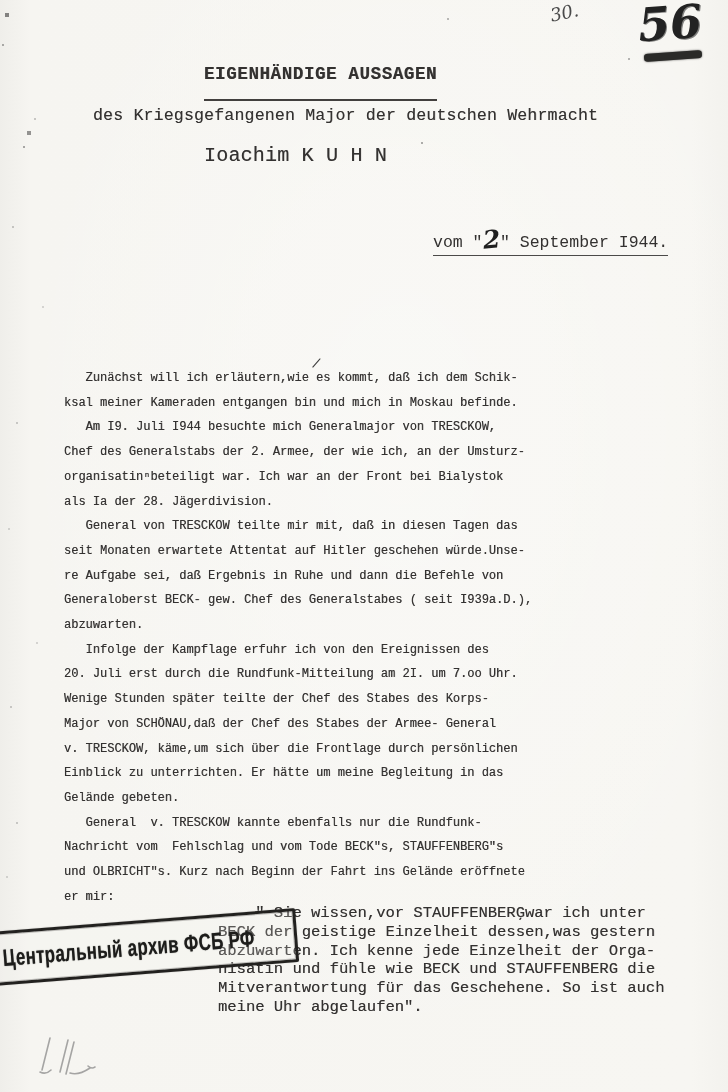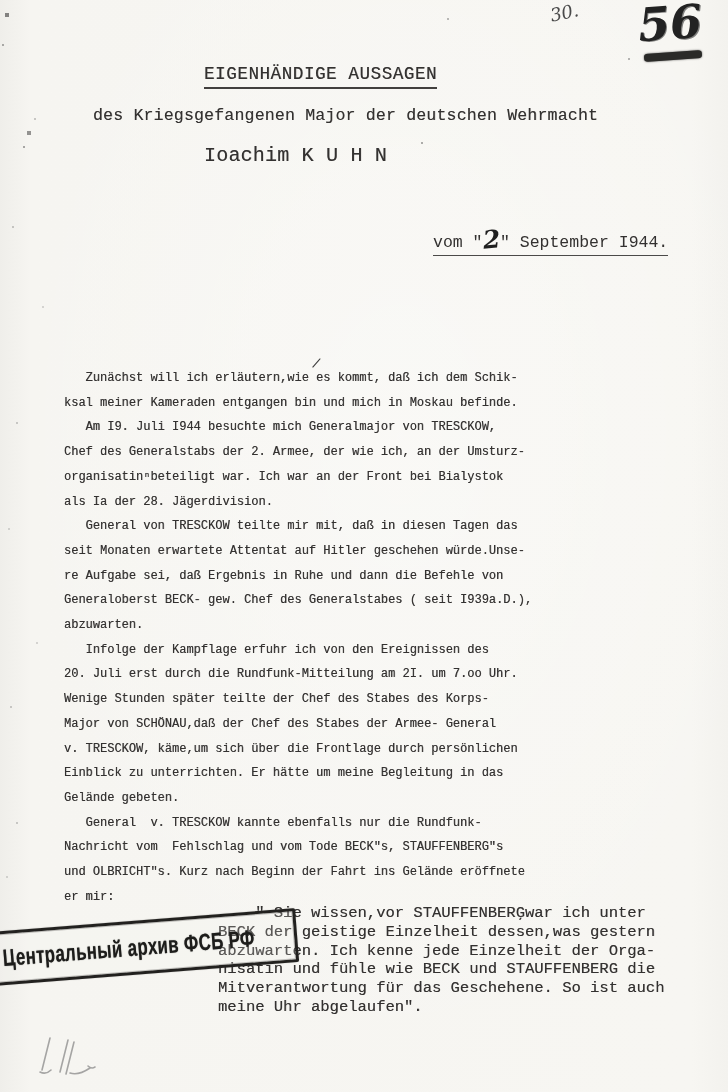--- a/index.html
+++ b/index.html
@@ -25,22 +25,22 @@
     font-size:46px;color:#222;transform:rotate(-4deg);
     text-shadow:1px 1px 0 rgba(30,30,30,.55);
   }
   .page-num-underline{
     position:absolute;top:52px;left:644px;width:58px;height:8px;
     background:#2a2a28;border-radius:4px/3px;transform:rotate(-4deg);
     box-shadow:0 0 2px rgba(40,40,40,.8);
   }
   .doc-title{
     position:absolute;top:64px;left:204px;
-    font-size:17.5px;font-weight:normal;letter-spacing:.6px;
-    border-bottom:2px solid rgba(45,43,42,.9);padding-bottom:3px;
+    font-size:17.5px;font-weight:bold;letter-spacing:.6px;
+    border-bottom:2px solid rgba(45,43,42,.9);padding-bottom:15px;
     text-shadow:.4px 0 0 rgba(50,48,47,.6);
   }
   .doc-subtitle{
     position:absolute;top:106px;left:93px;
     font-size:16.5px;letter-spacing:.2px;
     text-shadow:.3px 0 0 rgba(50,48,47,.5);
     text-align:center;
   }
   .doc-name{
     position:absolute;top:144px;left:204px;

